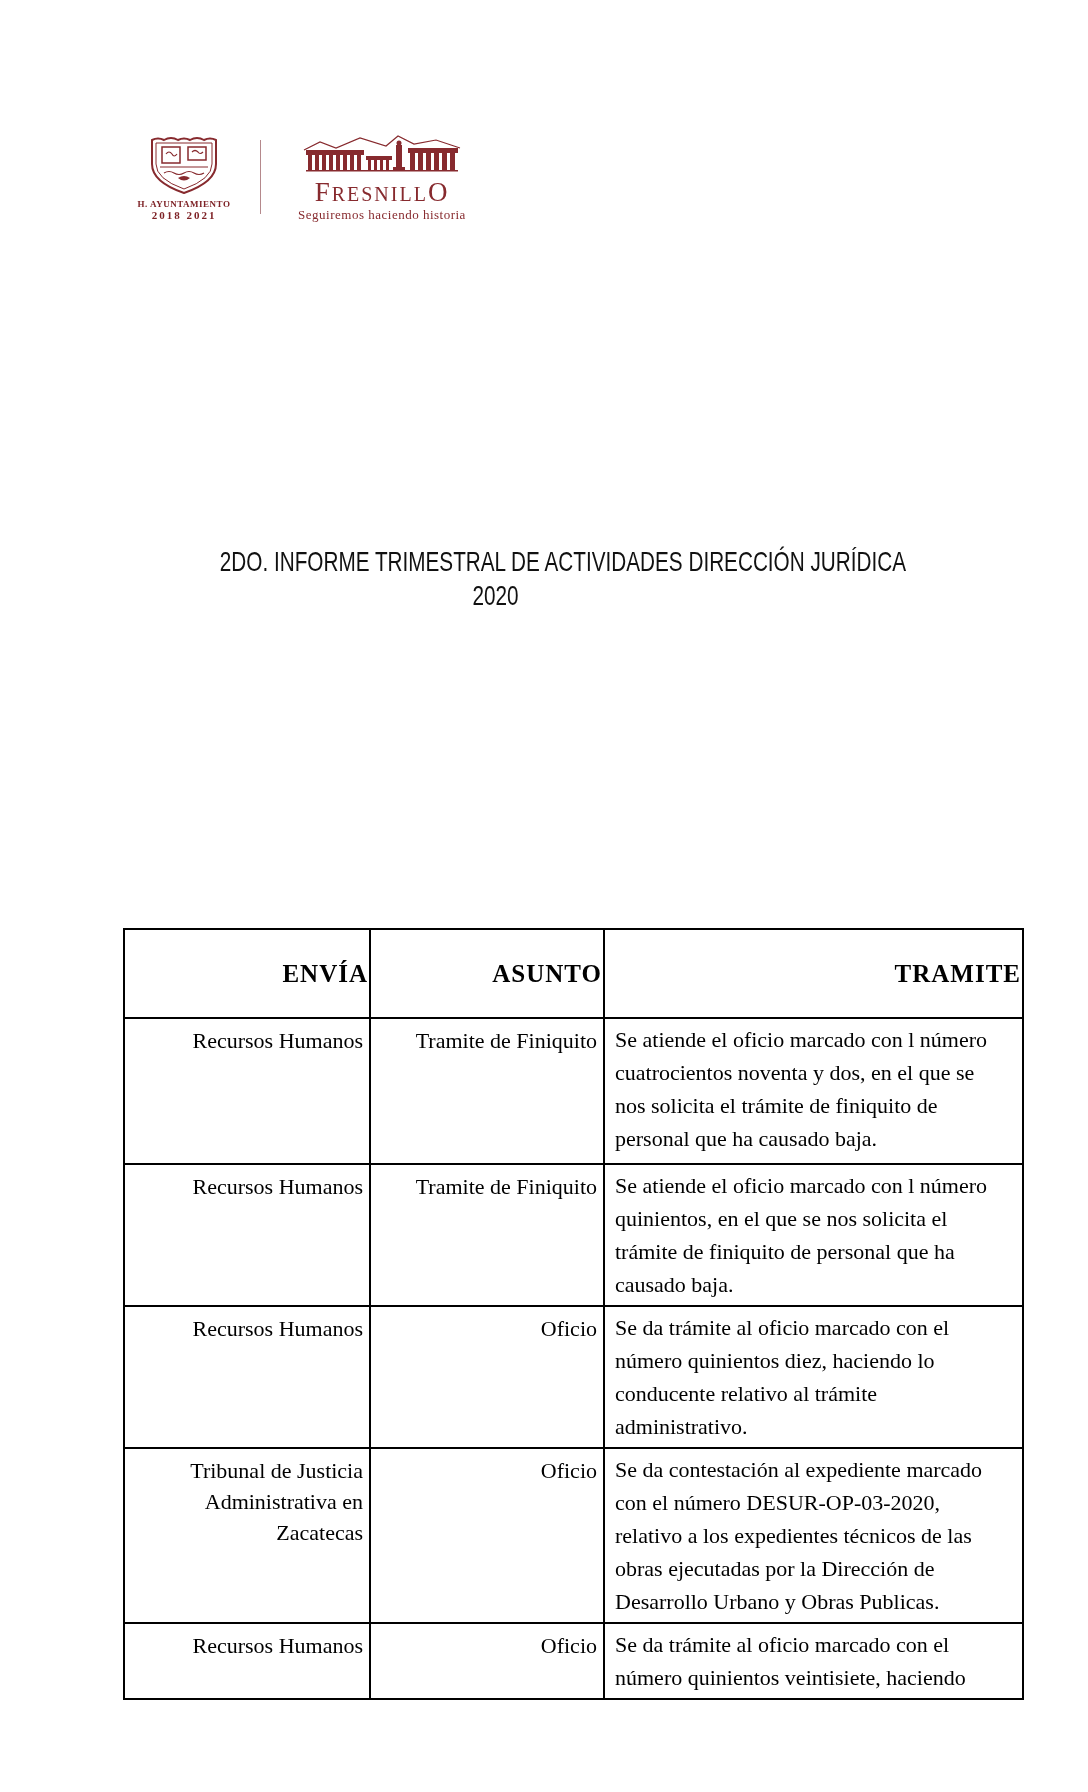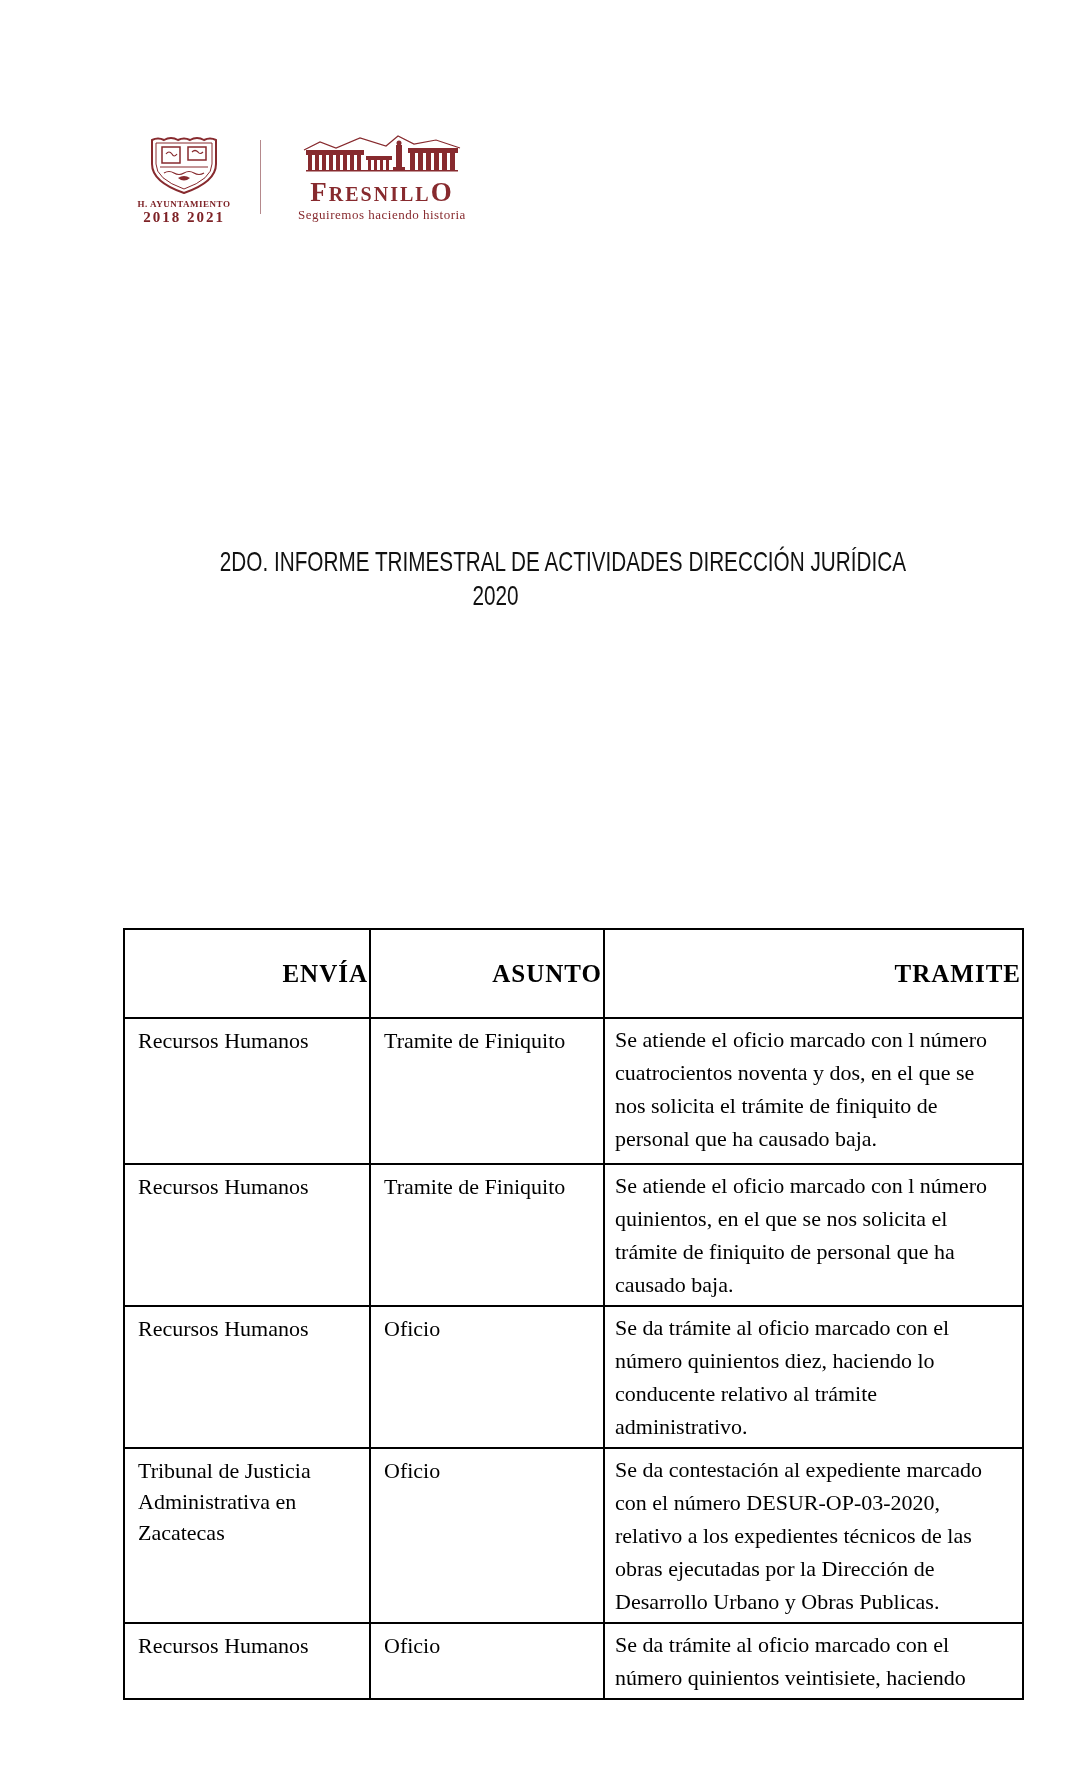--- a/index.html
+++ b/index.html
@@ -6,46 +6,46 @@
   .page{
     position:relative;width:1088px;height:1792px;background:#ffffff;
     font-family:"Liberation Serif",serif;color:#000;overflow:hidden;margin-left:28px;
   }
 
   
   .logo-row{position:absolute;top:134px;left:100px;display:flex;align-items:flex-start;}
   .crest-block{width:112px;text-align:center;color:#7e2226;}
   .crest-block svg{display:block;margin:0 auto;}
   .crest-caption{font-size:9px;font-weight:700;letter-spacing:.5px;margin-top:3px;white-space:nowrap;}
-  .crest-years{font-size:15px;font-weight:700;letter-spacing:2px;margin-top:0;}
+  .crest-years{font-size:11px;font-weight:700;letter-spacing:2px;margin-top:0;}
   .v-divider{width:1px;height:74px;background:#b5898c;margin:6px 26px 0 20px;}
   .brand-block{width:190px;text-align:center;color:#872a2e;}
   .brand-block svg{display:block;margin:0 auto;}
-  .brand-name{line-height:26px;margin-top:-3px;font-weight:700;letter-spacing:2px;white-space:nowrap;}
+  .brand-name{line-height:26px;margin-top:-3px;font-weight:400;letter-spacing:2px;white-space:nowrap;}
   .brand-name .cap{font-size:27px;}
   .brand-name .mid{font-size:20px;}
   .brand-tagline{font-size:13px;margin-top:-2px;letter-spacing:.5px;white-space:nowrap;}
 
   
   .doc-title{
     position:absolute;top:545px;left:95px;width:745px;
     font-family:"Liberation Sans",sans-serif;font-size:28px;line-height:34px;
     text-align:center;transform:scaleX(.74);transform-origin:50% 0;
     white-space:nowrap;color:#111;
   }
 
   
   .table-wrap{position:absolute;top:928px;left:95px;}
   table.report{border-collapse:collapse;table-layout:fixed;width:899px;}
   table.report th,table.report td{border:2px solid #000;vertical-align:top;overflow:hidden;}
   table.report th{
     height:85px;vertical-align:middle;text-align:right;
     font-size:25px;font-weight:700;letter-spacing:1px;
   }
-  td.c-envia,td.c-asunto{text-align:left;font-size:22px;line-height:31px;padding:6px 13px;white-space:pre-line;}
+  td.c-envia,td.c-asunto{text-align:right;font-size:22px;line-height:31px;padding:6px 6px;white-space:pre-line;}
   td.c-tramite{text-align:left;font-size:22px;line-height:33px;padding:4px 12px 4px 10px;white-space:pre-line;}
   tr.r1{height:146px;} tr.r2{height:134px;} tr.r3{height:131px;} tr.r4{height:161px;} tr.r5{height:53px;}
 
   .maroon-fill{fill:#872a2e;}
   .maroon-stroke{stroke:#872a2e;fill:none;}
 </style>
 </head>
 <body>
 
 <div class="page">

